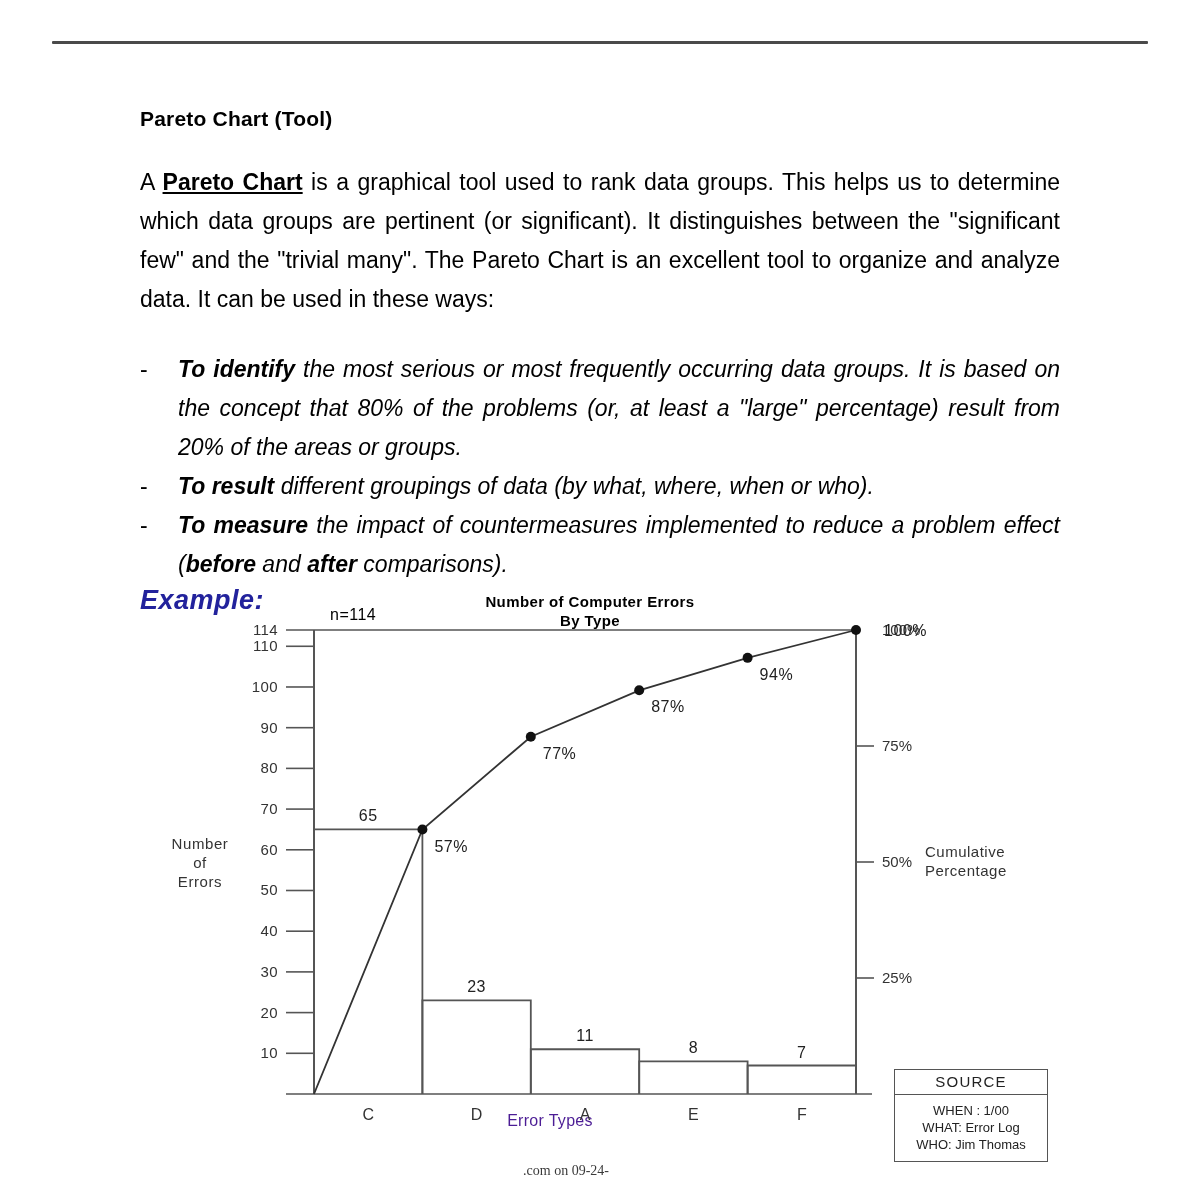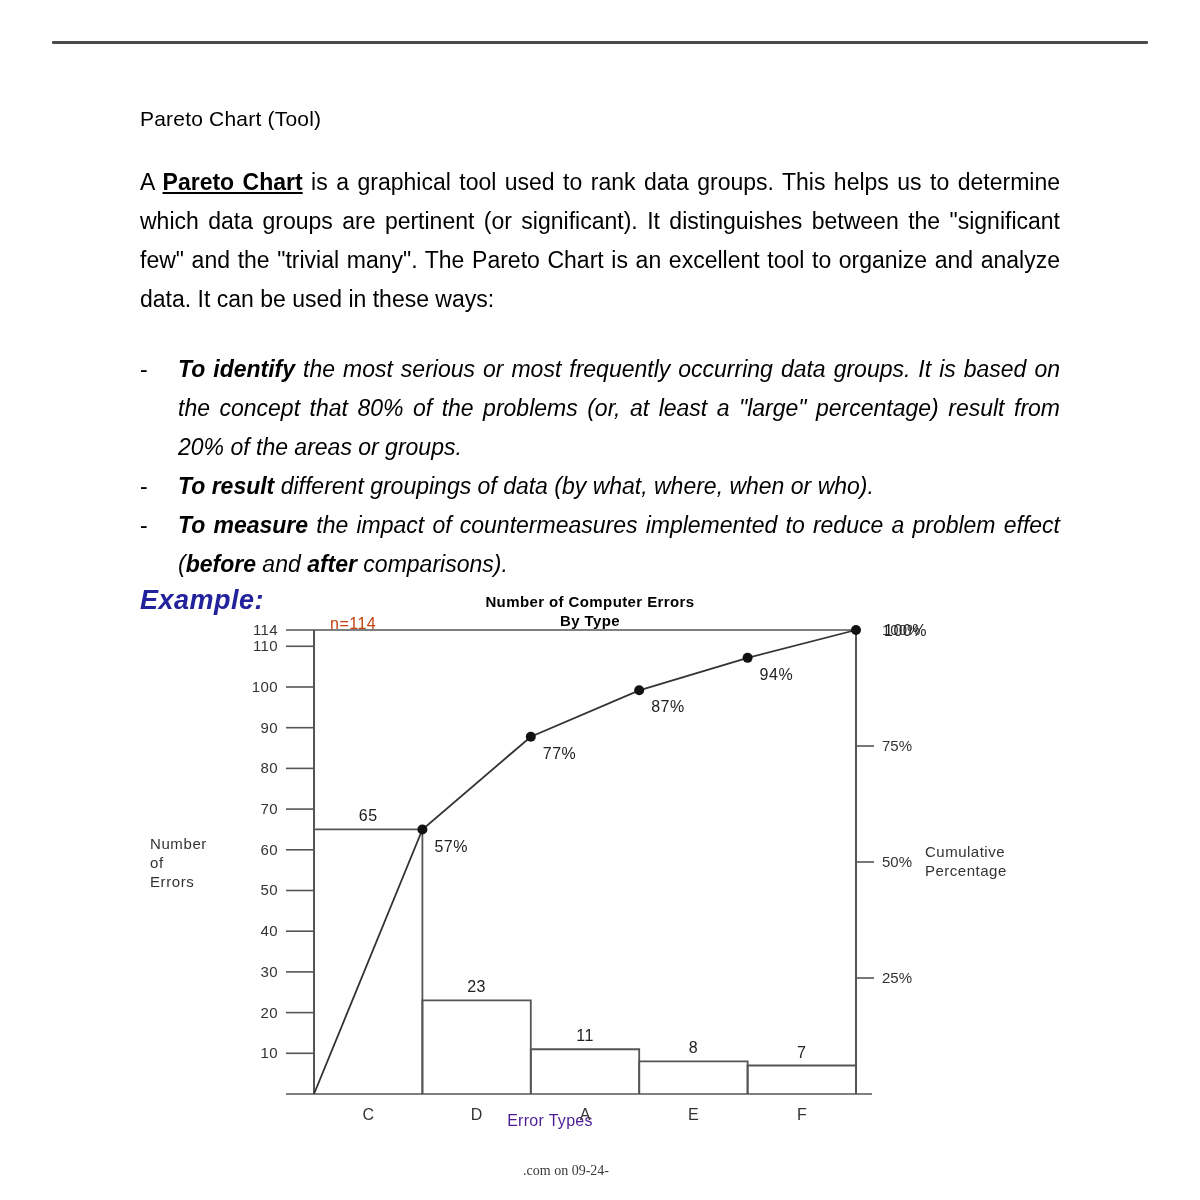--- a/index.html
+++ b/index.html
@@ -11,21 +11,21 @@
   }
   .page{position:relative;width:1200px;height:1200px;}
 
   .top-rule{
     position:absolute;left:52px;top:41px;width:1096px;height:3px;
     background:#4a4a4a;border-radius:1px;
   }
 
   .doc-title{
     position:absolute;left:140px;top:107px;
-    font-size:21px;font-weight:normal;letter-spacing:.2px;
+    font-size:21px;font-weight:bold;letter-spacing:.2px;
   }
 
   .body-text{
     position:absolute;left:140px;top:163px;width:920px;
     font-size:23px;line-height:39px;text-align:justify;
   }
   .body-text b{font-weight:bold;text-decoration:underline;}
 
   .bullets{
     position:absolute;left:140px;top:350px;width:920px;
@@ -44,33 +44,33 @@
 
   
   .chart{position:absolute;left:0;top:580px;width:1084px;height:620px;}
   .chart-title{
     position:absolute;left:420px;top:12px;width:340px;text-align:center;
     font-size:15px;font-weight:bold;line-height:19px;letter-spacing:.4px;
   }
   .chart svg{position:absolute;left:0;top:0;}
 
   .ylabel{
-    position:absolute;left:150px;top:254px;width:100px;
+    position:absolute;left:150px;top:254px;width:100px;text-align:center;
     font-size:15px;line-height:19px;letter-spacing:.6px;color:#333;
   }
   .xlabel{
     position:absolute;left:450px;top:532px;width:200px;text-align:center;
     font-size:16px;color:#4c1d95;letter-spacing:.3px;
   }
   .cumlabel{
     position:absolute;left:925px;top:262px;width:150px;
     font-size:15px;line-height:19px;letter-spacing:.5px;color:#333;
   }
   .nlabel{
-    position:absolute;left:330px;top:35px;font-size:16px;letter-spacing:.5px;color:#c2410c;
+    position:absolute;left:330px;top:26px;font-size:16px;letter-spacing:.5px;color:#000000;
   }
 
   .tick-text{font-size:15px;fill:#333;font-family:"Liberation Sans",sans-serif;letter-spacing:.4px;}
   .tick-text-r{font-size:15px;fill:#333;font-family:"Liberation Sans",sans-serif;}
   .cat-text{font-size:16px;fill:#333;font-family:"Liberation Sans",sans-serif;}
   .bar-val{font-size:16px;fill:#222;font-family:"Liberation Sans",sans-serif;letter-spacing:.5px;}
   .pct-val{font-size:16px;fill:#222;font-family:"Liberation Sans",sans-serif;letter-spacing:.5px;}
 
   .source-box{
     position:absolute;left:894px;top:1069px;width:152px;
@@ -197,16 +197,24 @@
         <text x="542.8" y="178.71999999999997" text-anchor="start" class="pct-val">77%</text>
         <circle cx="639.2" cy="110.32" r="5" fill="#111111"></circle>
         <text x="651.2" y="132.32" text-anchor="start" class="pct-val">87%</text>
         <circle cx="747.6" cy="77.84000000000003" r="5" fill="#111111"></circle>
         <text x="759.6" y="99.84000000000003" text-anchor="start" class="pct-val">94%</text>
         <circle cx="856" cy="50" r="5" fill="#111111"></circle>
         <text x="884" y="56" text-anchor="start" class="pct-val">100%</text>
       </svg>
   </div>
 
+  <div class="source-box">
+    <div class="source-head">SOURCE</div>
+    <div class="source-body">
+      <div>WHEN : 1/00</div>
+      <div>WHAT: Error Log</div>
+      <div>WHO: Jim Thomas</div>
+    </div>
+  </div>
 
   <div class="footer-note">.com on 09-24-</div>
 
 </div>
 
 </body></html>

